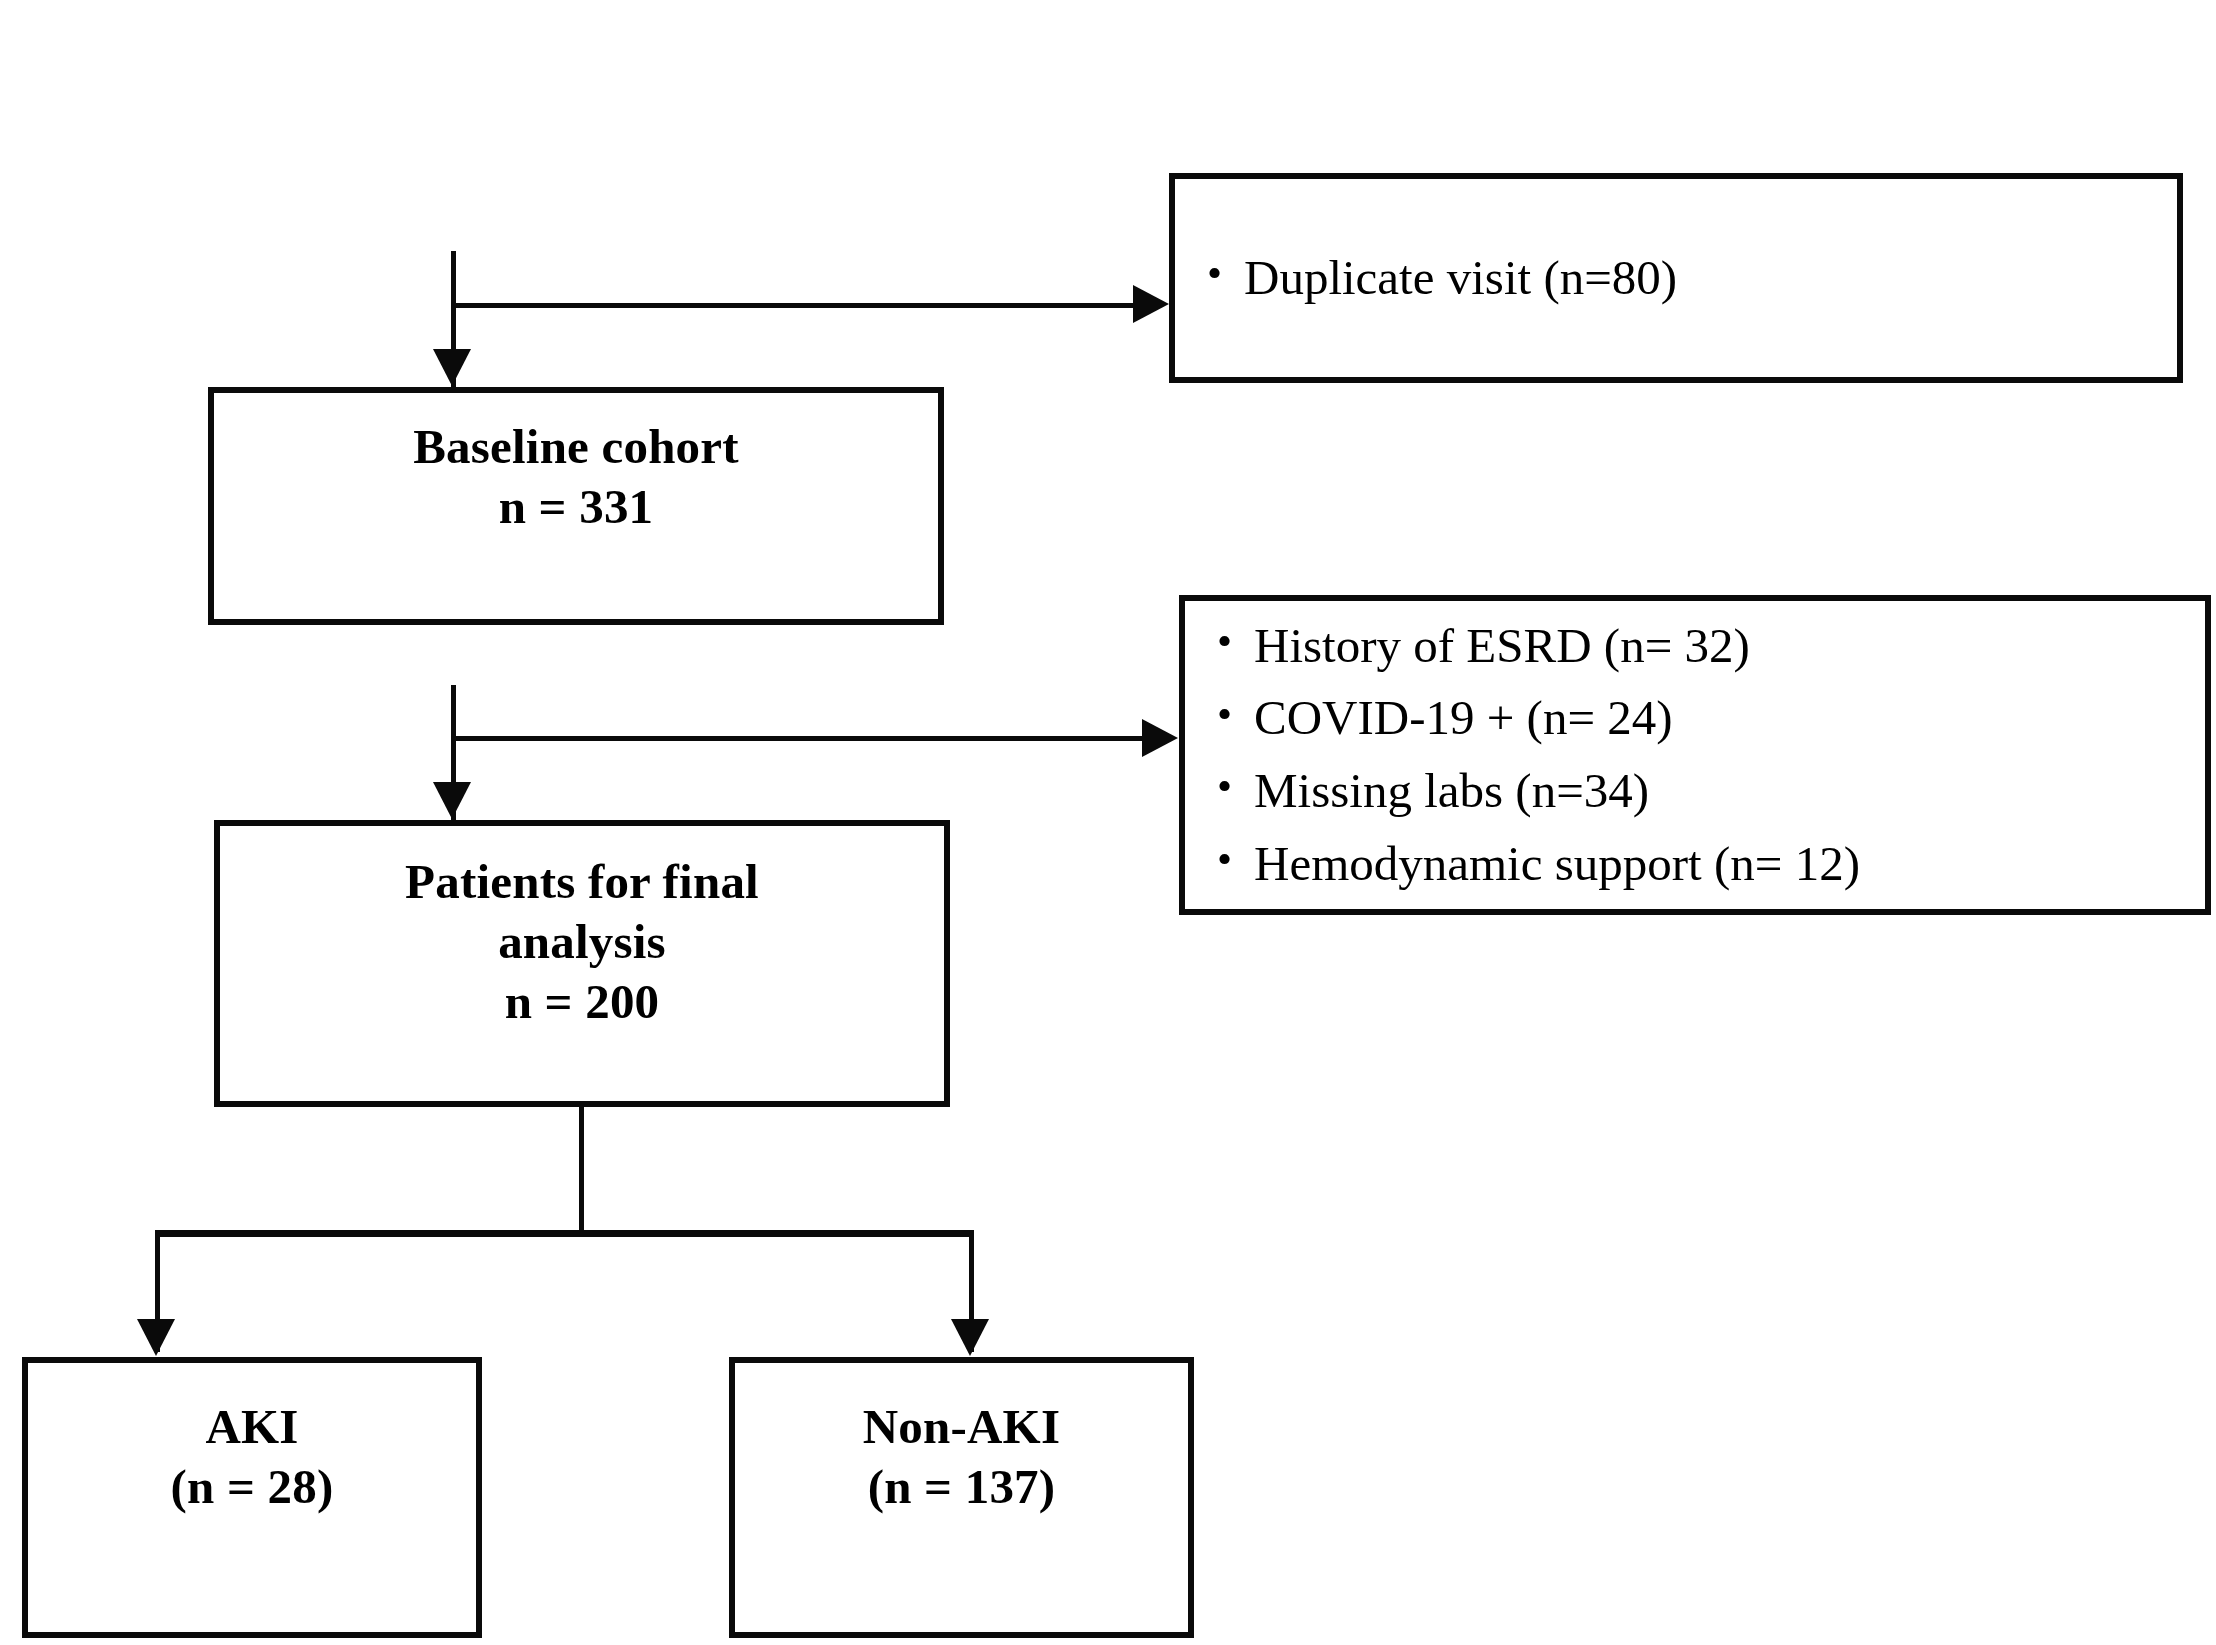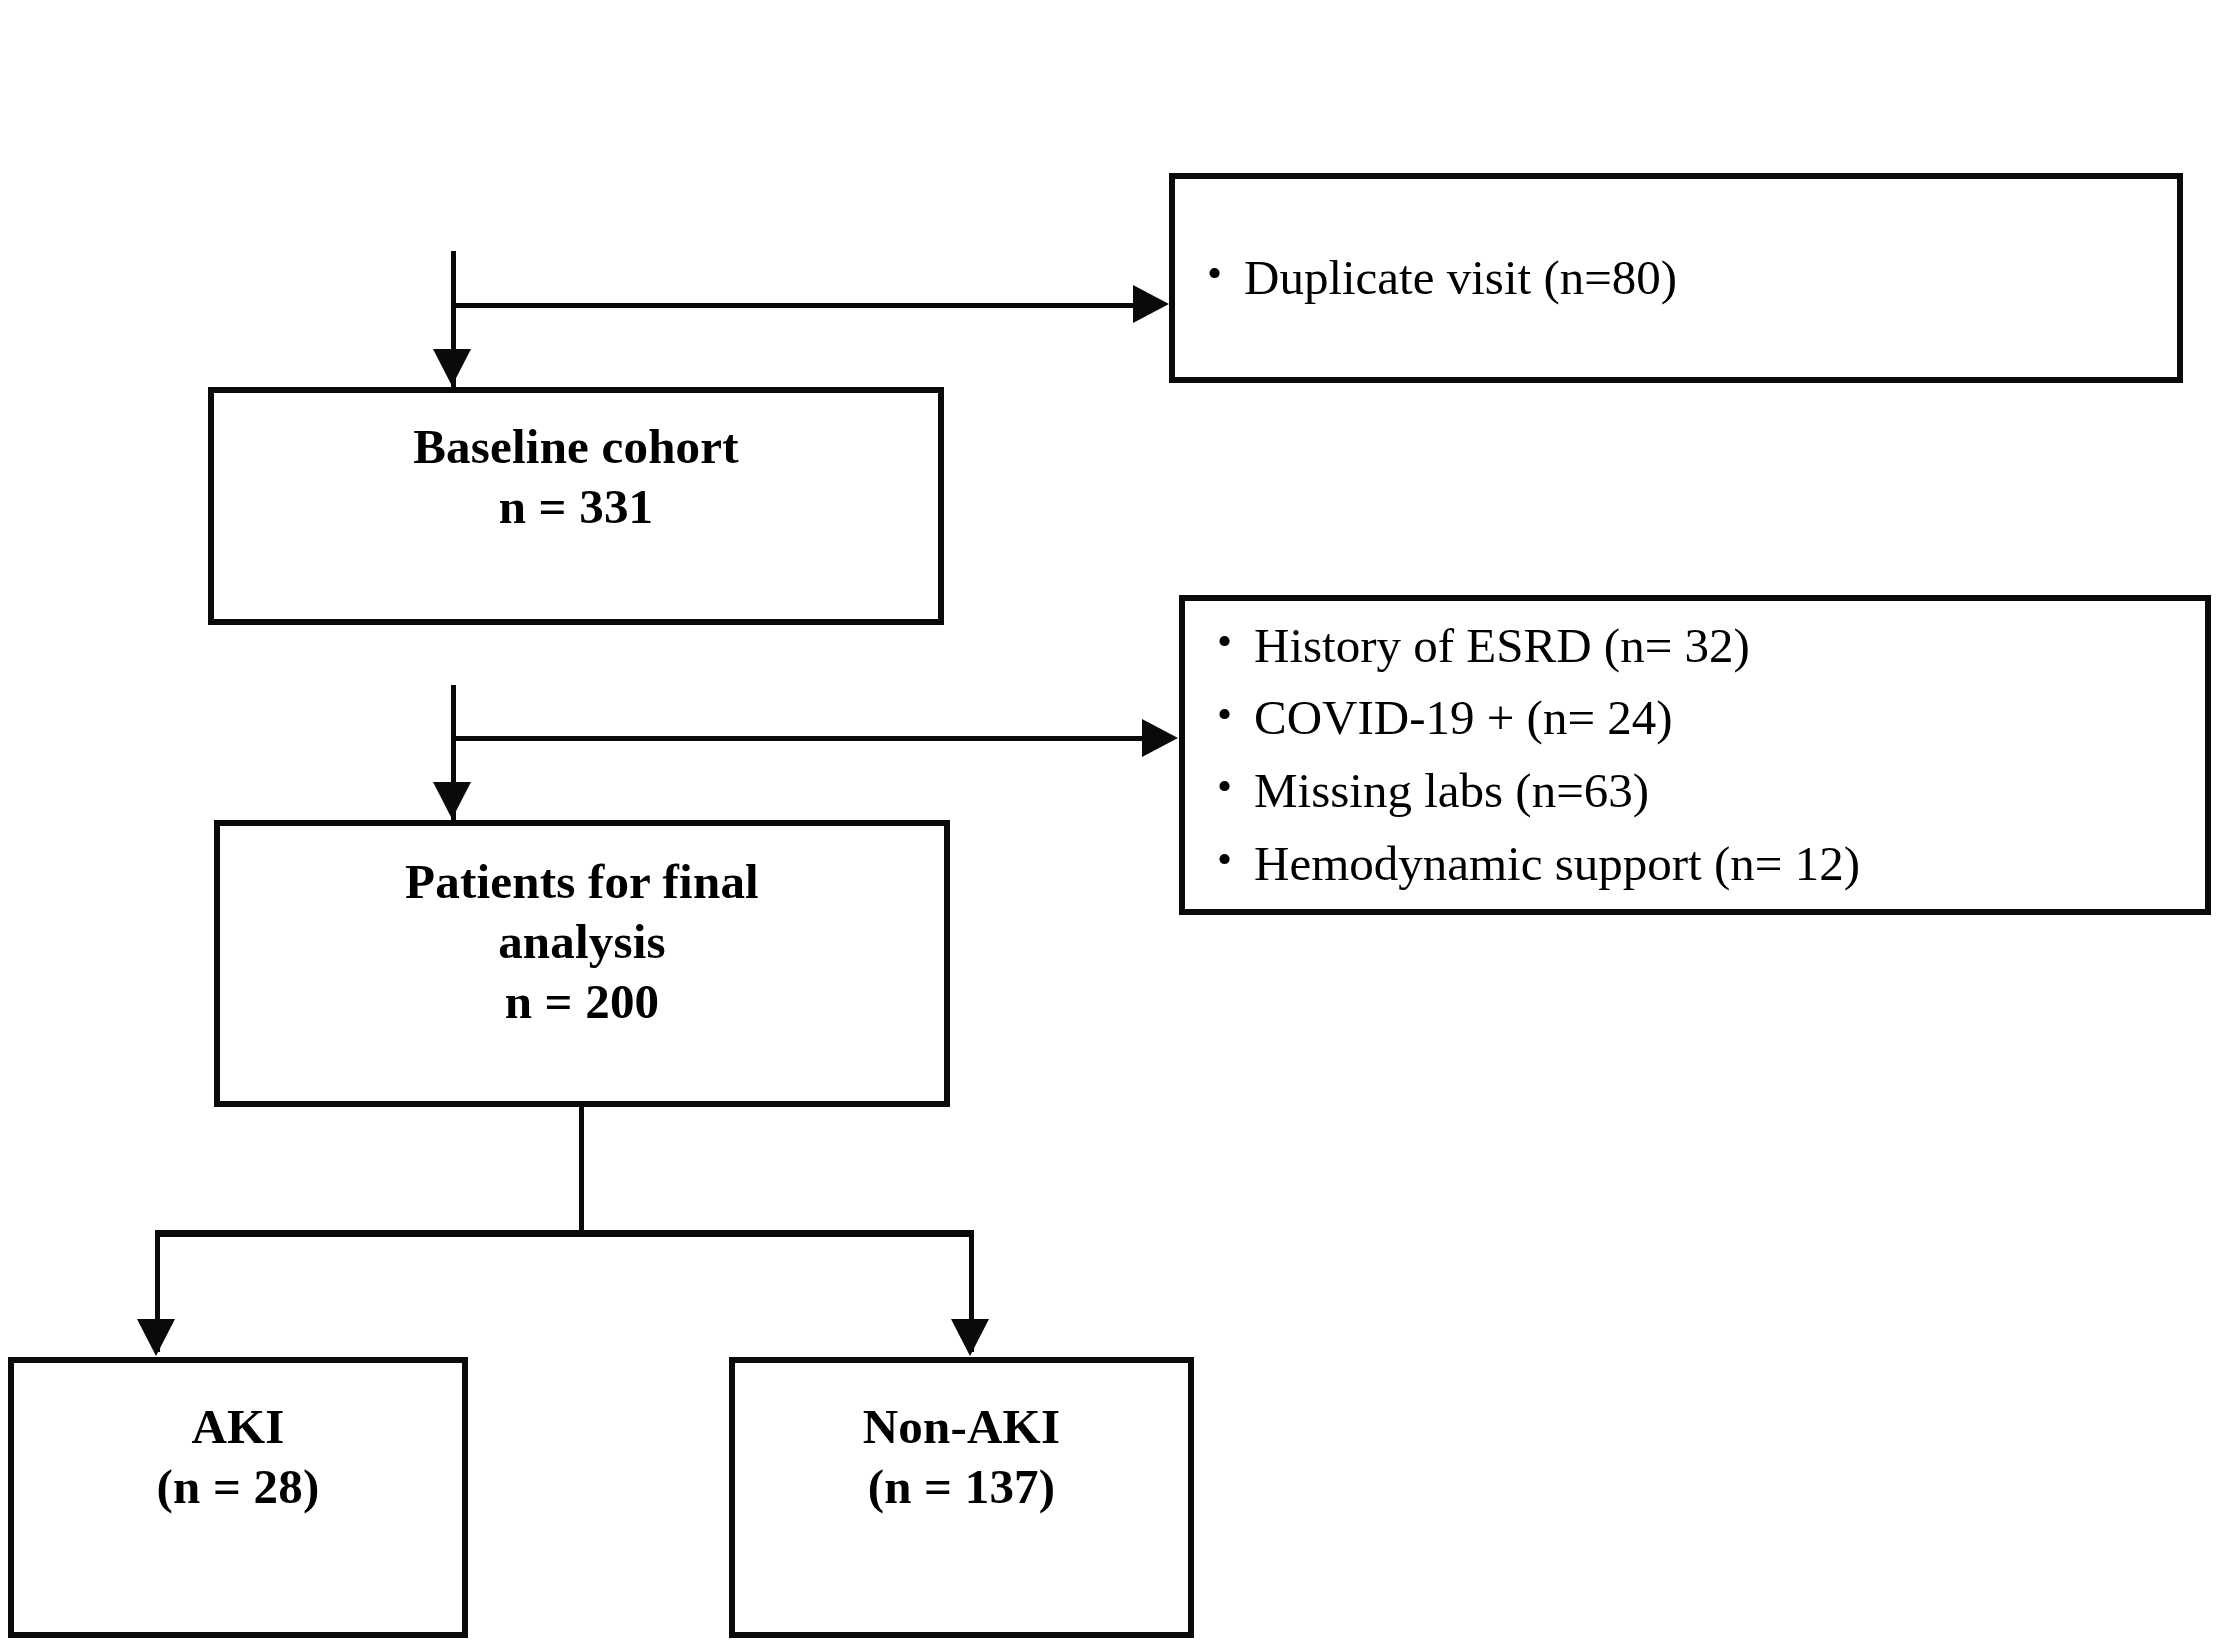--- a/index.html
+++ b/index.html
@@ -39,21 +39,21 @@
     font-size: 49px;
     line-height: 1.22;
     letter-spacing: 0.2px;
     white-space: pre;
   }
 
   
   #node-emr      { left: 204px;  top: 17px;   width: 738px;  height: 235px; padding-top: 24px; }
   #node-baseline { left: 208px;  top: 387px;  width: 736px;  height: 238px; padding-top: 24px; }
   #node-final    { left: 214px;  top: 820px;  width: 736px;  height: 287px; padding-top: 26px; }
-  #node-aki      { left: 8px;   top: 1357px; width: 460px;  height: 281px; padding-top: 34px; }
+  #node-aki      { left: 22px;   top: 1357px; width: 460px;  height: 281px; padding-top: 34px; }
   #node-nonaki   { left: 729px;  top: 1357px; width: 465px;  height: 281px; padding-top: 34px; }
 
   
   .excl {
     position: absolute;
     box-sizing: border-box;
     border: 6.6px solid #0a0a0a;
     background: #ffffff;
     display: flex;
     flex-direction: column;
@@ -138,21 +138,21 @@
   <div class="vline" style="left:451px; top:685px; height:139px;"></div>
   <div class="arrow-down" style="left:433px; top:782px;"></div>
 
   <div class="hline" style="left:451px; top:736px; width:693px;"></div>
   <div class="arrow-right" style="left:1142px; top:719px;"></div>
 
   <div class="excl" id="excl-crit">
     <ul>
       <li>History of ESRD (n= 32)</li>
       <li>COVID-19 + (n= 24)</li>
-      <li>Missing labs (n=63)</li>
+      <li>Missing labs (n=34)</li>
       <li>Hemodynamic support (n= 12)</li>
     </ul>
   </div>
 
   <div class="node bold-text" id="node-final">
     <span class="line">Patients for final</span>
     <span class="line">analysis</span>
     <span class="line">n = 200</span>
   </div>
 

